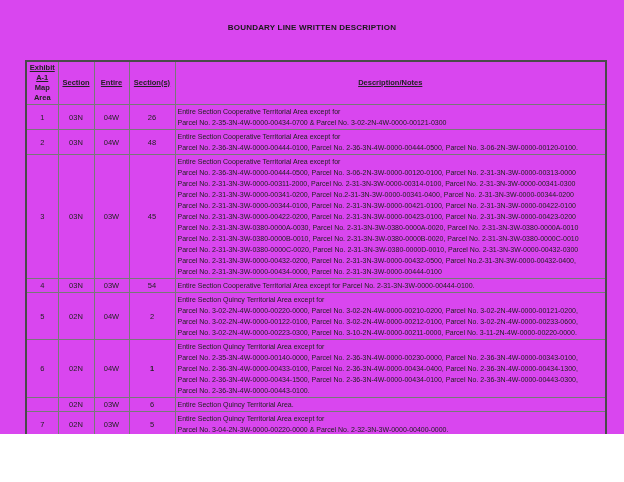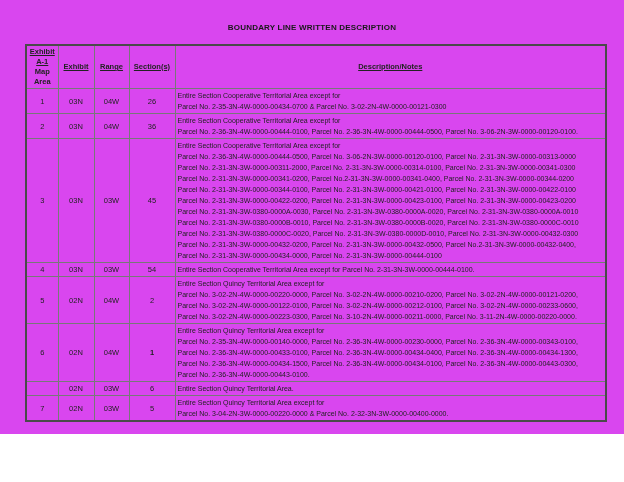--- a/index.html
+++ b/index.html
@@ -21,21 +21,21 @@
     position:absolute;
     top:23px; left:0; width:100%;
     text-align:center;
     font-size:8px;
     font-weight:bold;
     letter-spacing:0.2px;
     color:#181818;
   }
   table.boundary {
     position:absolute;
-    top:44px; left:25px;
+    top:60px; left:25px;
     width:580px;
     border-collapse:collapse;
     table-layout:fixed;
     border:2px solid #4a4a4a;
   }
   table.boundary th, table.boundary td {
     border:1px solid #787878;
     padding:1px 2px;
     color:#222222;
   }
@@ -87,42 +87,42 @@
       <col style="width:35px">
       <col style="width:46px">
       <col style="width:431px">
     </colgroup>
     <thead>
       <tr>
         <th class="hdr">
           <div class="hdr-underline">Exhibit A-1</div>
           <div>Map Area</div>
         </th>
-        <th class="hdr hdr-underline">Exhibit</th>
-        <th class="hdr hdr-underline">Range</th>
+        <th class="hdr hdr-underline">Section</th>
+        <th class="hdr hdr-underline">Entire</th>
         <th class="hdr hdr-underline">Section(s)</th>
         <th class="hdr hdr-underline">Description/Notes</th>
       </tr>
     </thead>
     <tbody>
         <tr>
     <td class="cell-center">1</td>
     <td class="cell-center">03N</td>
     <td class="cell-center">04W</td>
     <td class="cell-center">26</td>
     <td class="cell-desc">
             <div class="desc-line">Entire Section Cooperative Territorial Area except for</div>
             <div class="desc-line">Parcel No. 2-35-3N-4W-0000-00434-0700 &amp; Parcel No. 3-02-2N-4W-0000-00121-0300</div>
           </td>
   </tr>
         <tr>
     <td class="cell-center">2</td>
     <td class="cell-center">03N</td>
     <td class="cell-center">04W</td>
-    <td class="cell-center">36</td>
+    <td class="cell-center">48</td>
     <td class="cell-desc">
             <div class="desc-line">Entire Section Cooperative Territorial Area except for</div>
             <div class="desc-line">Parcel No. 2-36-3N-4W-0000-00444-0100, Parcel No. 2-36-3N-4W-0000-00444-0500, Parcel No. 3-06-2N-3W-0000-00120-0100.</div>
           </td>
   </tr>
         <tr>
     <td class="cell-center">3</td>
     <td class="cell-center">03N</td>
     <td class="cell-center">03W</td>
     <td class="cell-center">45</td>

